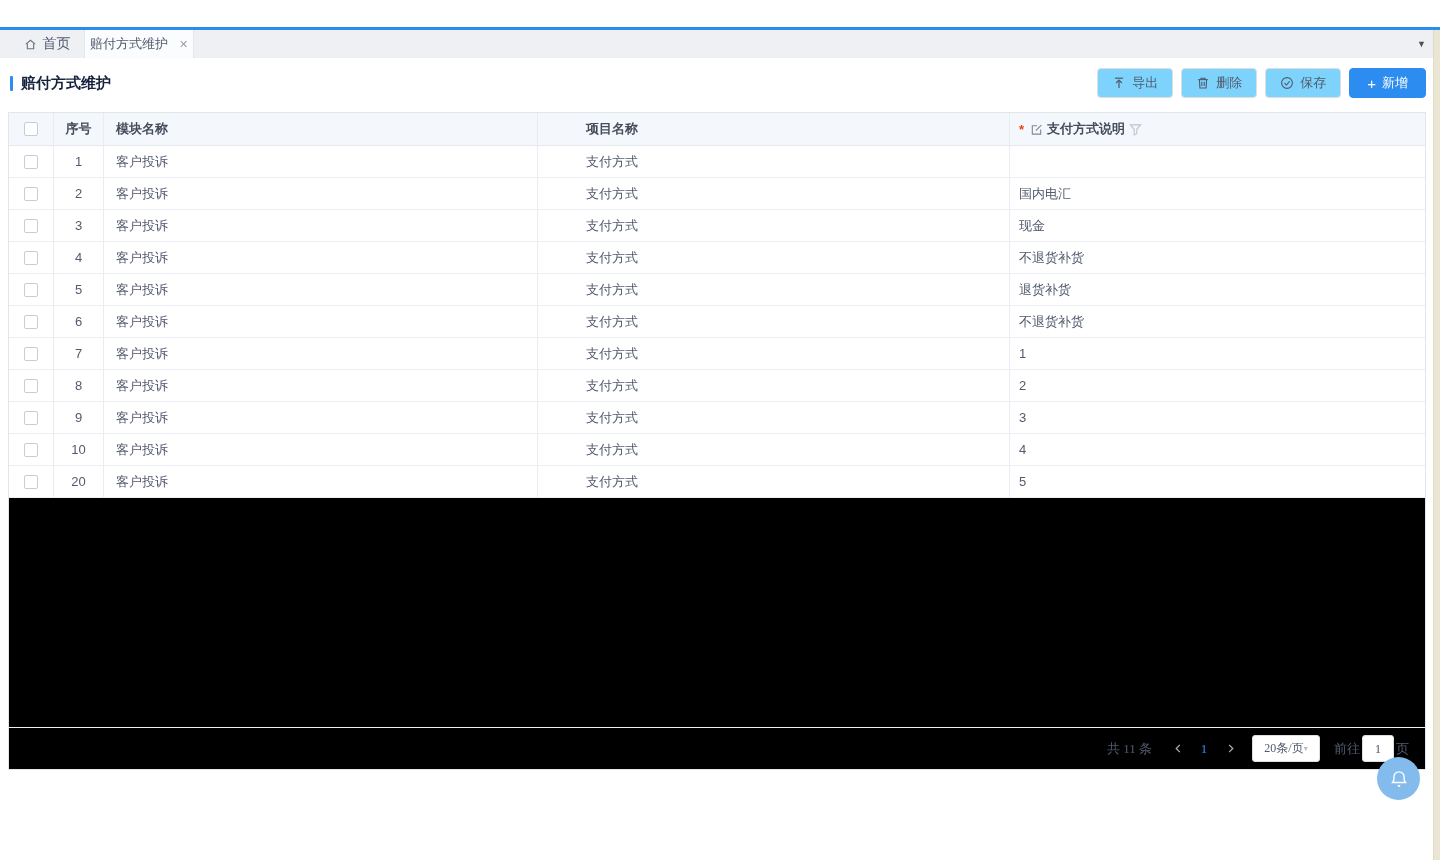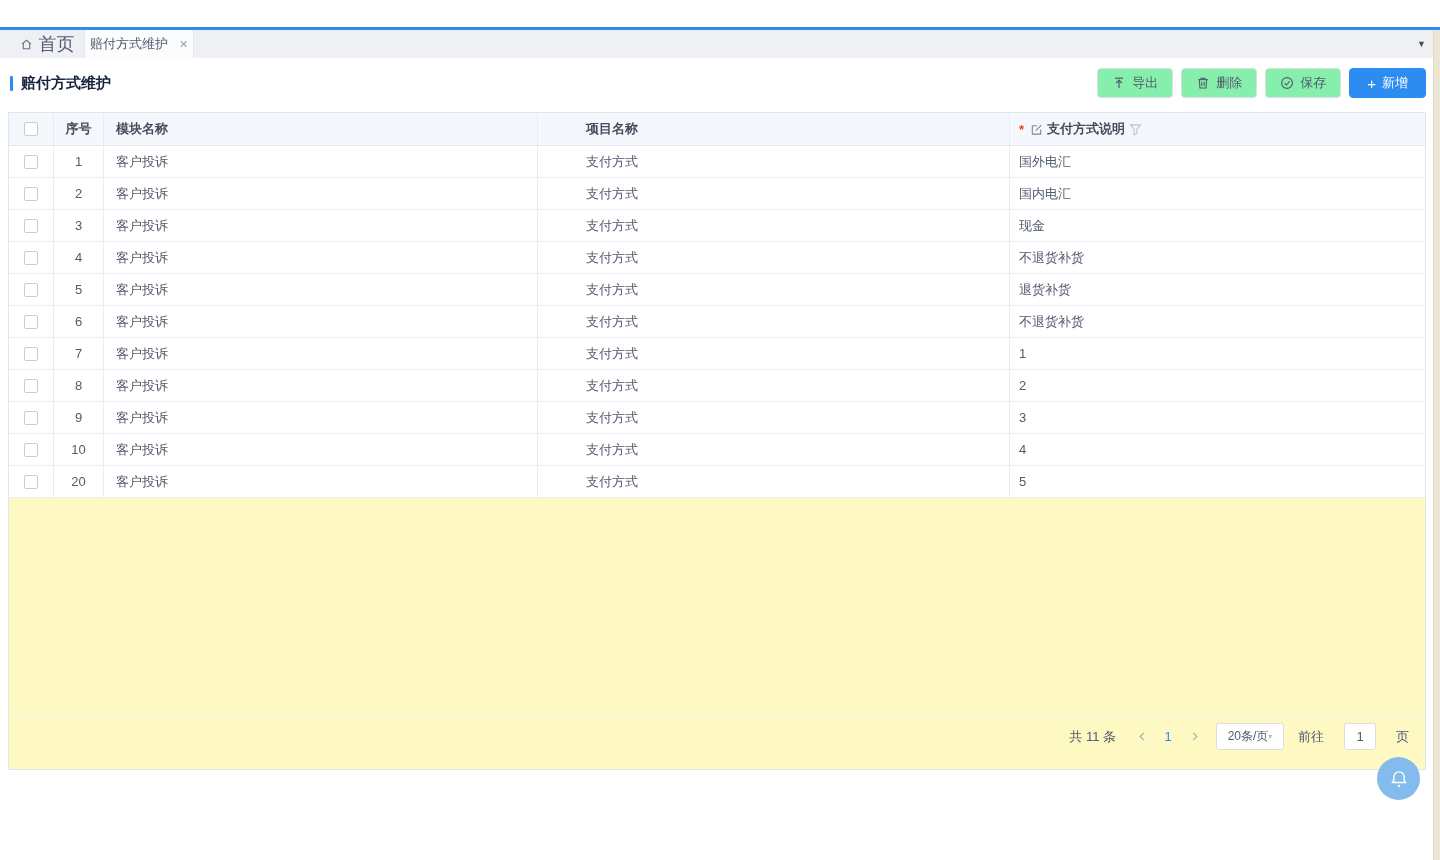--- a/index.html
+++ b/index.html
@@ -4,64 +4,64 @@
 <style>
   * { margin:0; padding:0; box-sizing:border-box; }
   html,body { width:1440px; height:860px; background:#ffffff; overflow:hidden;
     font-family:"Liberation Sans","DejaVu Sans",sans-serif; }
   .stage { position:relative; width:1440px; height:860px; background:#fff; }
 
   
   .topline { position:absolute; left:0; top:27px; width:1440px; height:3px; background:#2d8cf0; }
   .tabbar { position:absolute; left:0; top:30px; width:1440px; height:28px; background:#eef0f3; display:flex; align-items:stretch; }
   .tab-home { margin-left:10px; width:74px; display:flex; align-items:center; justify-content:center; gap:6px;
-    font-size:18px; color:#515a6e; cursor:pointer; }
+    font-size:14px; color:#515a6e; cursor:pointer; }
   .tab-active { width:110px; background:#fbfcfd; border-left:1px solid #e3e6ea; border-right:1px solid #e3e6ea;
     display:flex; align-items:center; justify-content:center; gap:11px; font-size:13px; color:#515a6e; cursor:pointer; }
   .tab-close { color:#9aa0ab; font-size:11px; line-height:1; cursor:pointer; }
   .tabbar-caret { margin-left:auto; margin-right:14px; align-self:center; font-size:9px; color:#4a5058; cursor:pointer; }
 
   
   .pagehead { position:absolute; left:10px; top:68px; height:30px; display:flex; align-items:center; }
   .title-bar { width:3px; height:15px; background:#2d8cf0; border-radius:1px; }
   .page-title { margin-left:8px; font-size:15px; font-weight:bold; color:#17233d; }
 
   .toolbar { position:absolute; top:68px; right:14px; display:flex; gap:8px; }
-  .btn { height:30px; padding:0 14px; background:#86efac; border:1px solid #dcdee2; border-radius:4px;
+  .btn { height:30px; padding:0 14px; background:#7dd3fc; border:1px solid #dcdee2; border-radius:4px;
     display:flex; align-items:center; gap:6px; font-size:13px; color:#515a6e; cursor:pointer; }
   .btn svg { display:block; }
   .btn.primary { background:#2d8cf0; border-color:#2d8cf0; color:#fff; padding:0 17px; }
   .plus-glyph { font-size:15px; line-height:1; font-weight:normal; }
 
   
   .card { position:absolute; left:8px; top:112px; width:1418px; height:658px;
-    border:1px solid #e2e5e9; background:#fef9c3; }
+    border:1px solid #e2e5e9; background:#000000; }
   .thead { display:flex; height:33px; background:#f4f8fc; border-bottom:1px solid #e5e9ee;
     font-size:13px; font-weight:bold; color:#464c5b; align-items:center; }
   .trow { display:flex; height:32px; border-bottom:1px solid #ebeff4; font-size:13px; color:#515a6e; align-items:center; background:#fff; }
   .c { height:100%; display:flex; align-items:center; }
   .c1 { width:45px; justify-content:center; border-right:1px solid #e9edf2; }
   .c2 { width:50px; justify-content:center; border-right:1px solid #e9edf2; }
   .c3 { width:434px; padding-left:12px; border-right:1px solid #e9edf2; }
   .c4 { width:432px; padding-left:8px; border-right:1px solid #e9edf2;margin-left:40px; }
   .c5 { flex:1; padding-left:9px; gap:4px; }
   .checkbox { width:14px; height:14px; border:1px solid #c8ccd4; border-radius:2px; background:#fff; cursor:pointer; }
   .req { color:#ed4014; font-size:13px; margin-right:2px; }
   .hdr-icon { display:block; }
 
   
-  .foot { position:absolute; left:0; right:0; bottom:12px; height:42px; border-top:1px solid #eef1f4;
-    display:flex; align-items:center; justify-content:flex-end; padding-right:16px; font-size:13px; color:#515a6e; }
+  .foot { position:absolute; left:0; right:0; bottom:0; height:42px; border-top:1px solid #eef1f4;
+    display:flex; align-items:center; justify-content:flex-end; padding-right:16px; font-size:13px; color:#515a6e;font-family:Liberation Serif, serif; }
   .foot .total { margin-right:14px; }
   .pg-arrow { width:24px; height:24px; display:flex; align-items:center; justify-content:center; cursor:pointer; }
   .pg-num { width:28px; text-align:center; color:#2d8cf0; cursor:pointer; }
   .pg-size { margin-left:10px; width:68px; height:27px; border:1px solid #dcdee2; border-radius:3px;
     display:flex; align-items:center; justify-content:center; gap:0; font-size:12px; color:#515a6e; cursor:pointer; background:#fff; }
   .pg-size .caret { font-size:8px; color:#b6bcc5; }
-  .goto { margin-left:14px; display:flex; align-items:center; gap:20px; }
+  .goto { margin-left:14px; display:flex; align-items:center; gap:2px; }
   .goto input { width:32px; height:27px; border:1px solid #dcdee2; border-radius:3px; text-align:center;
     font-size:13px; color:#515a6e; font-family:inherit; outline:none; }
 
   
   .bell-fab { position:absolute; left:1377px; top:757px; width:43px; height:43px; border-radius:50%;
     background:#82bbec; display:flex; align-items:center; justify-content:center; cursor:pointer; z-index:5; }
 
   
   .edge-strip { position:absolute; right:0; top:30px; width:7px; height:830px; background:#ebe5d3; border-left:1px solid #e0dac6; }
 </style>
@@ -146,21 +146,20 @@
       </div>
     </div>
 
     <div class="trow" style="">
       <div class="c c1">
         <div class="checkbox"></div>
       </div>
       <div class="c c2">1</div>
       <div class="c c3">客户投诉</div>
       <div class="c c4">支付方式</div>
-      <div class="c c5">国外电汇</div>
     </div>
       <div class="trow" style="">
       <div class="c c1">
         <div class="checkbox"></div>
       </div>
       <div class="c c2">2</div>
       <div class="c c3">客户投诉</div>
       <div class="c c4">支付方式</div>
       <div class="c c5">国内电汇</div>
     </div>

